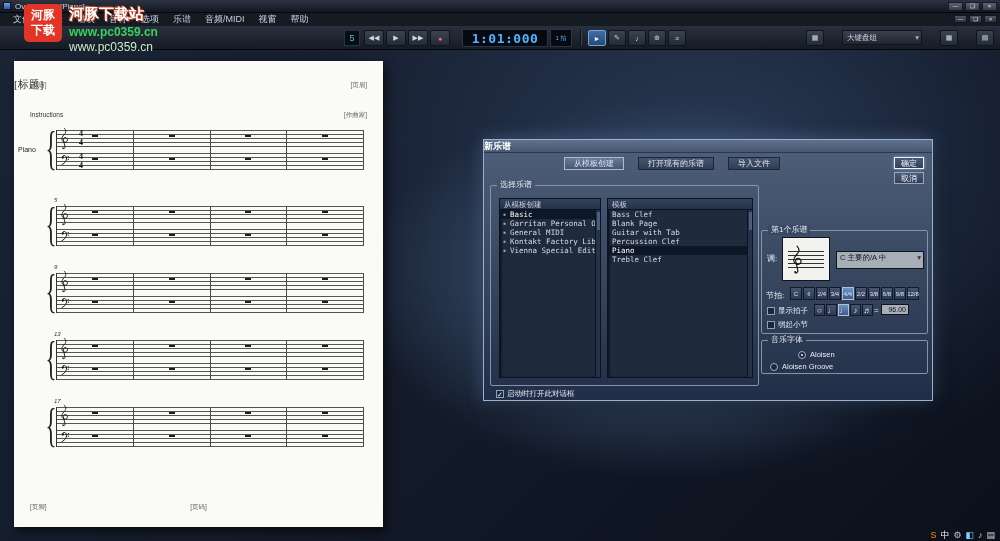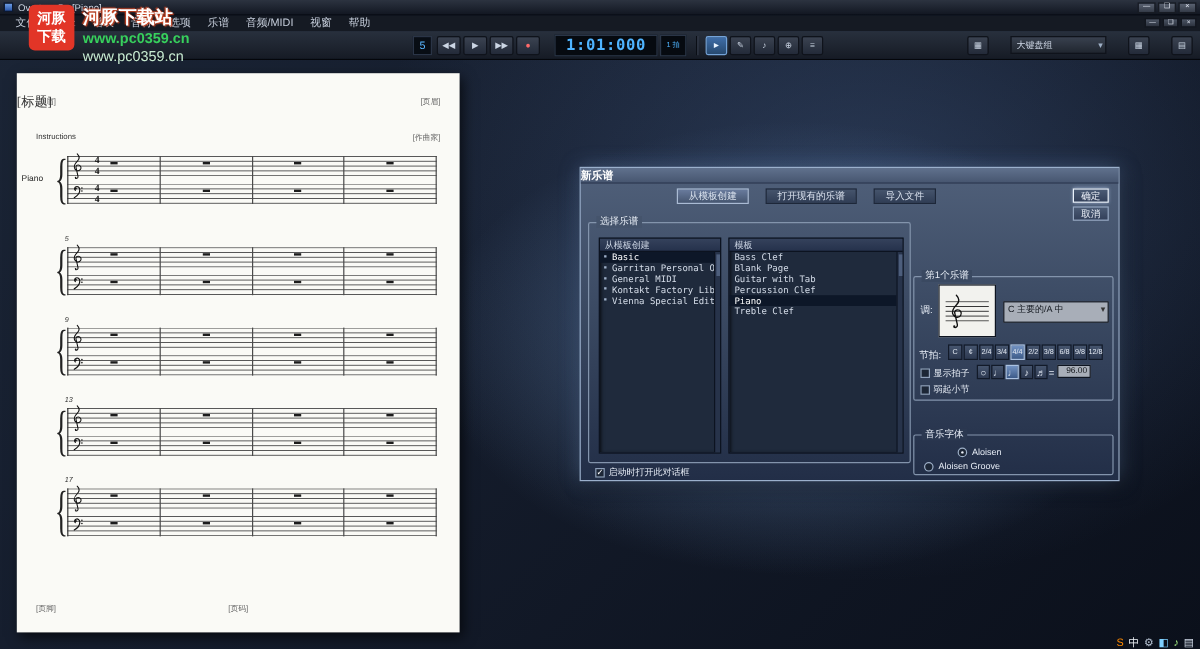--- a/index.html
+++ b/index.html
@@ -376,21 +376,21 @@
       </div>
     <span style="position:absolute;left:112px;top:75px;font-size:8px">=</span>
     <span class="vinput" style="left:119px;top:73px;width:28px;height:11px">96.00</span>
 
     <div class="chkrow" style="left:5px;top:89px">
       <span class="chk"></span>
       <span>弱起小节</span>
     </div>
   </div>
 
-  <div class="group" style="left:277px;top:222px;width:167px;height:34px">
+  <div class="group" style="left:277px;top:200px;width:167px;height:34px">
     <span class="glabel dark">音乐字体</span>
     <div>
 
         <div class="fitem selected" style="left: 8px; top: 9px; padding-left: 28px;">
           <span class="radio"></span>
           <span>Aloisen</span>
         </div>
 
         <div class="fitem" style="left: 8px; top: 21px;">
           <span class="radio"></span>

